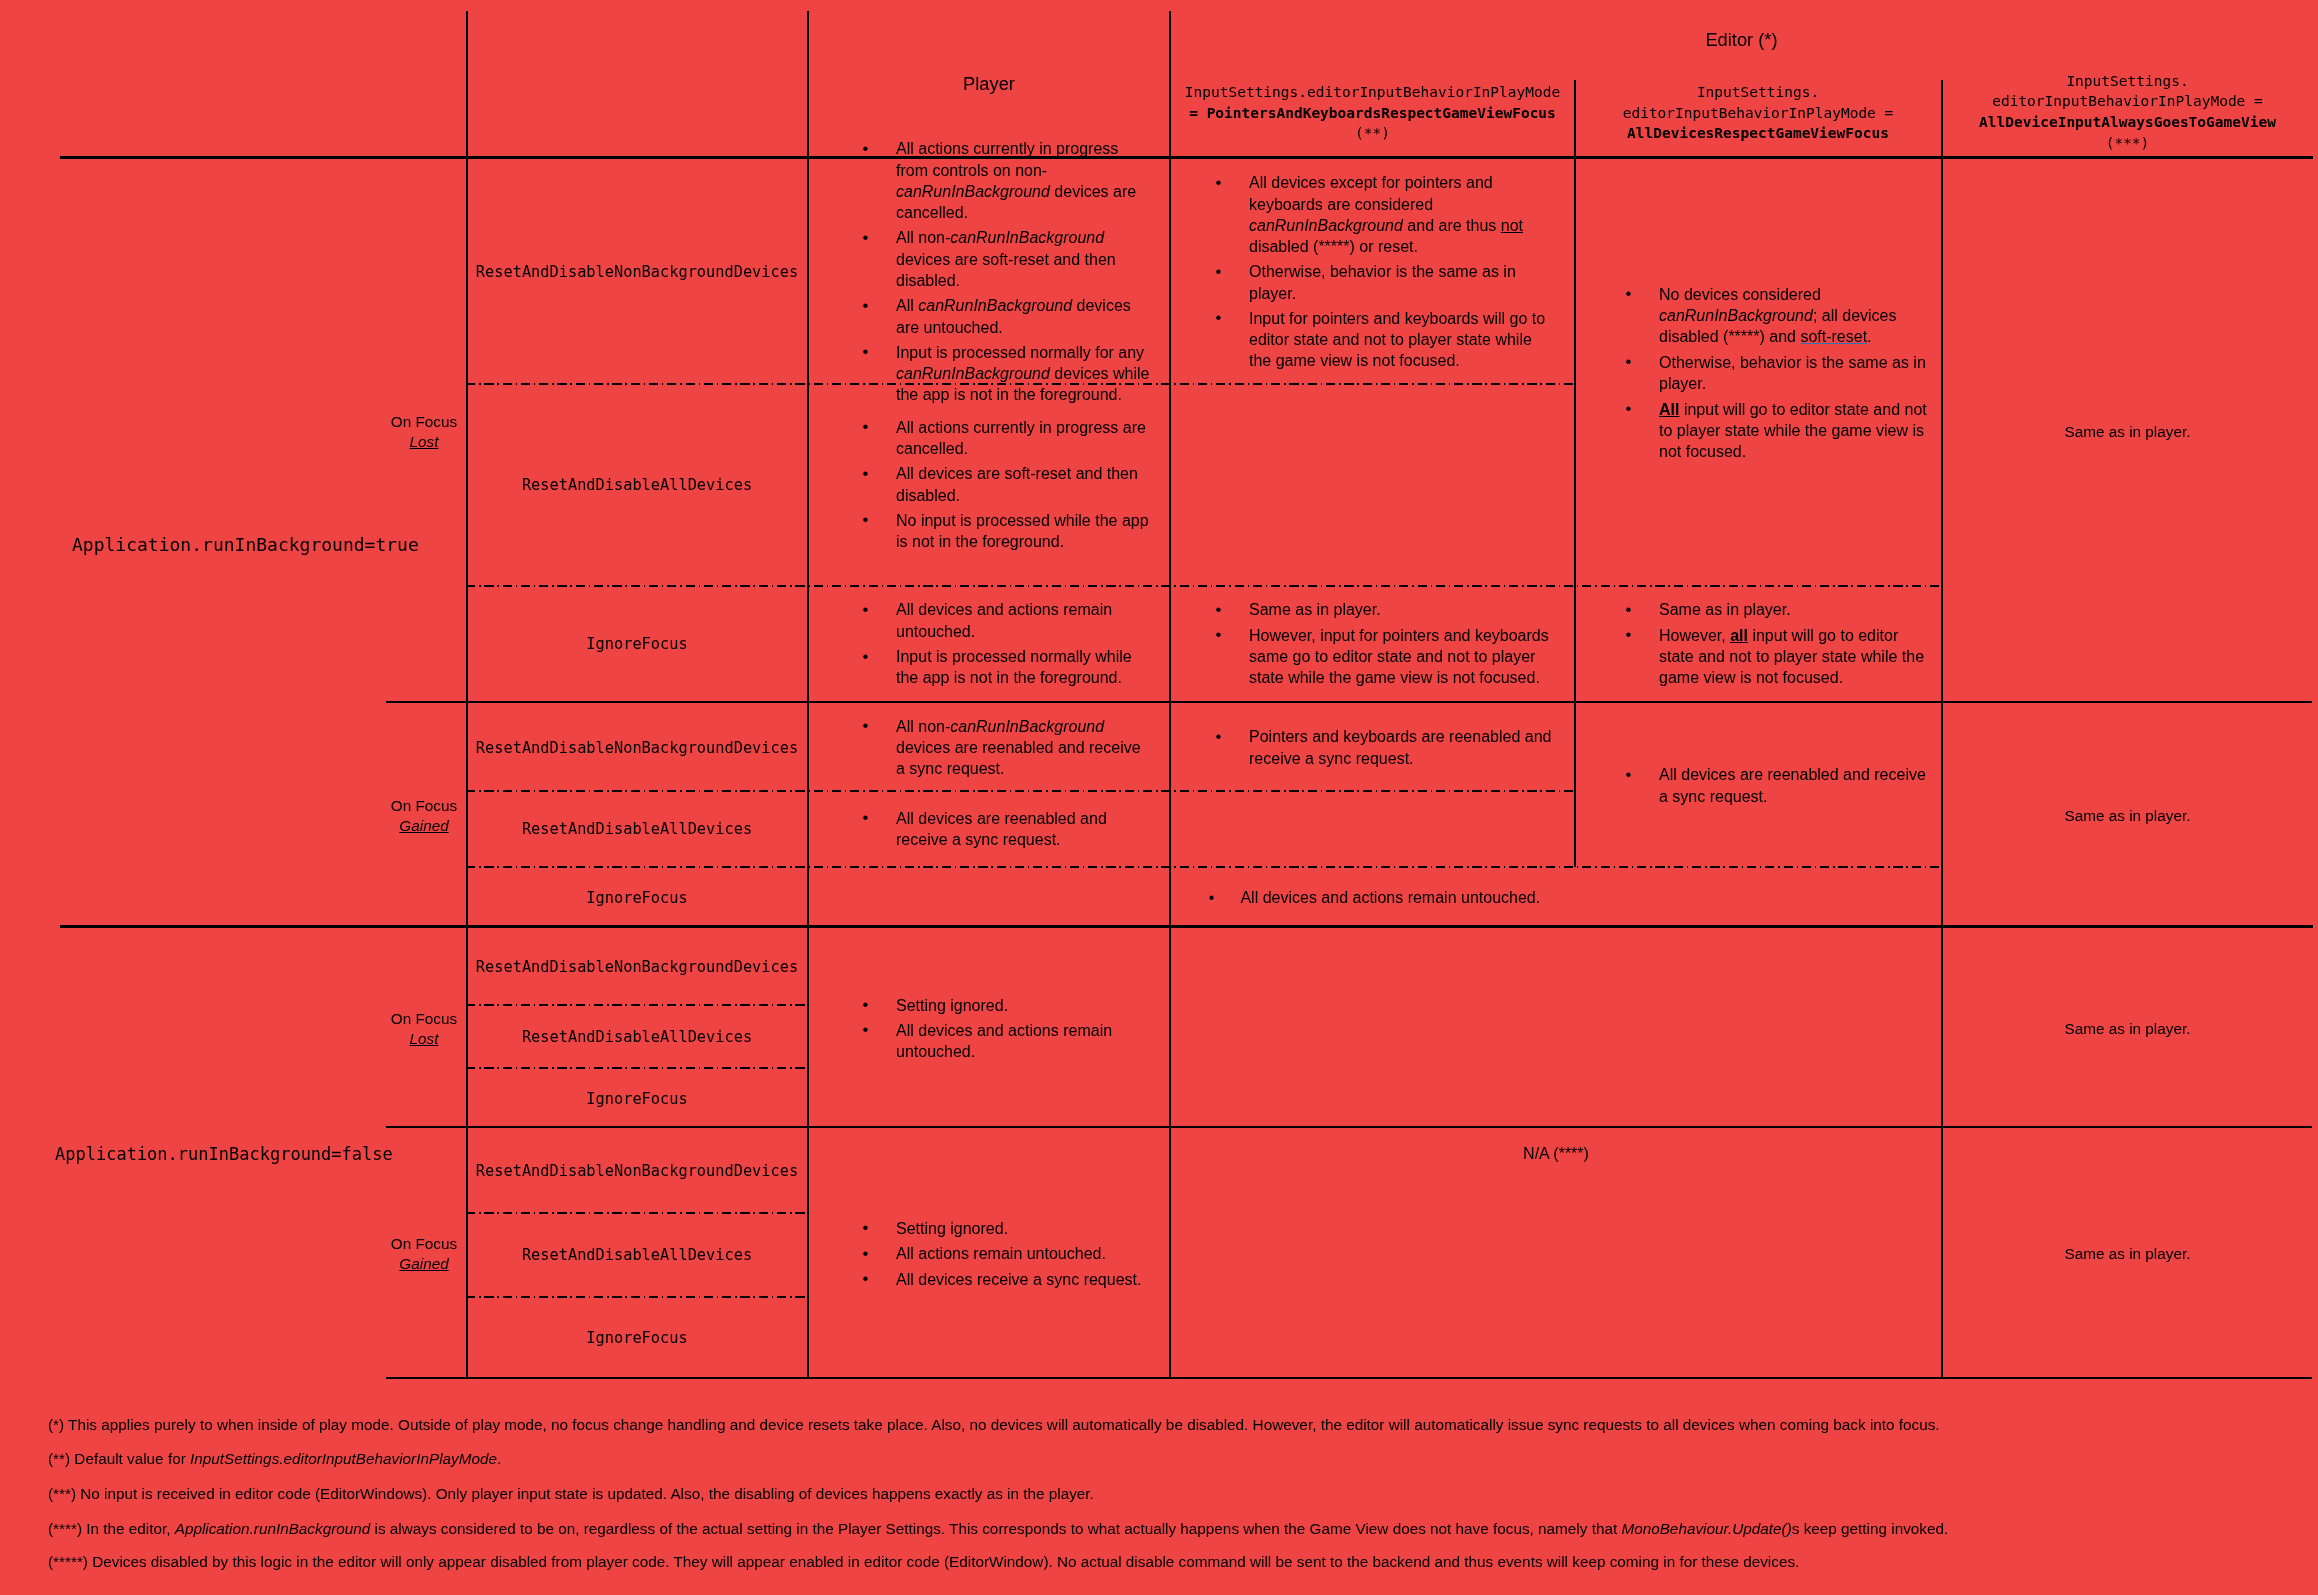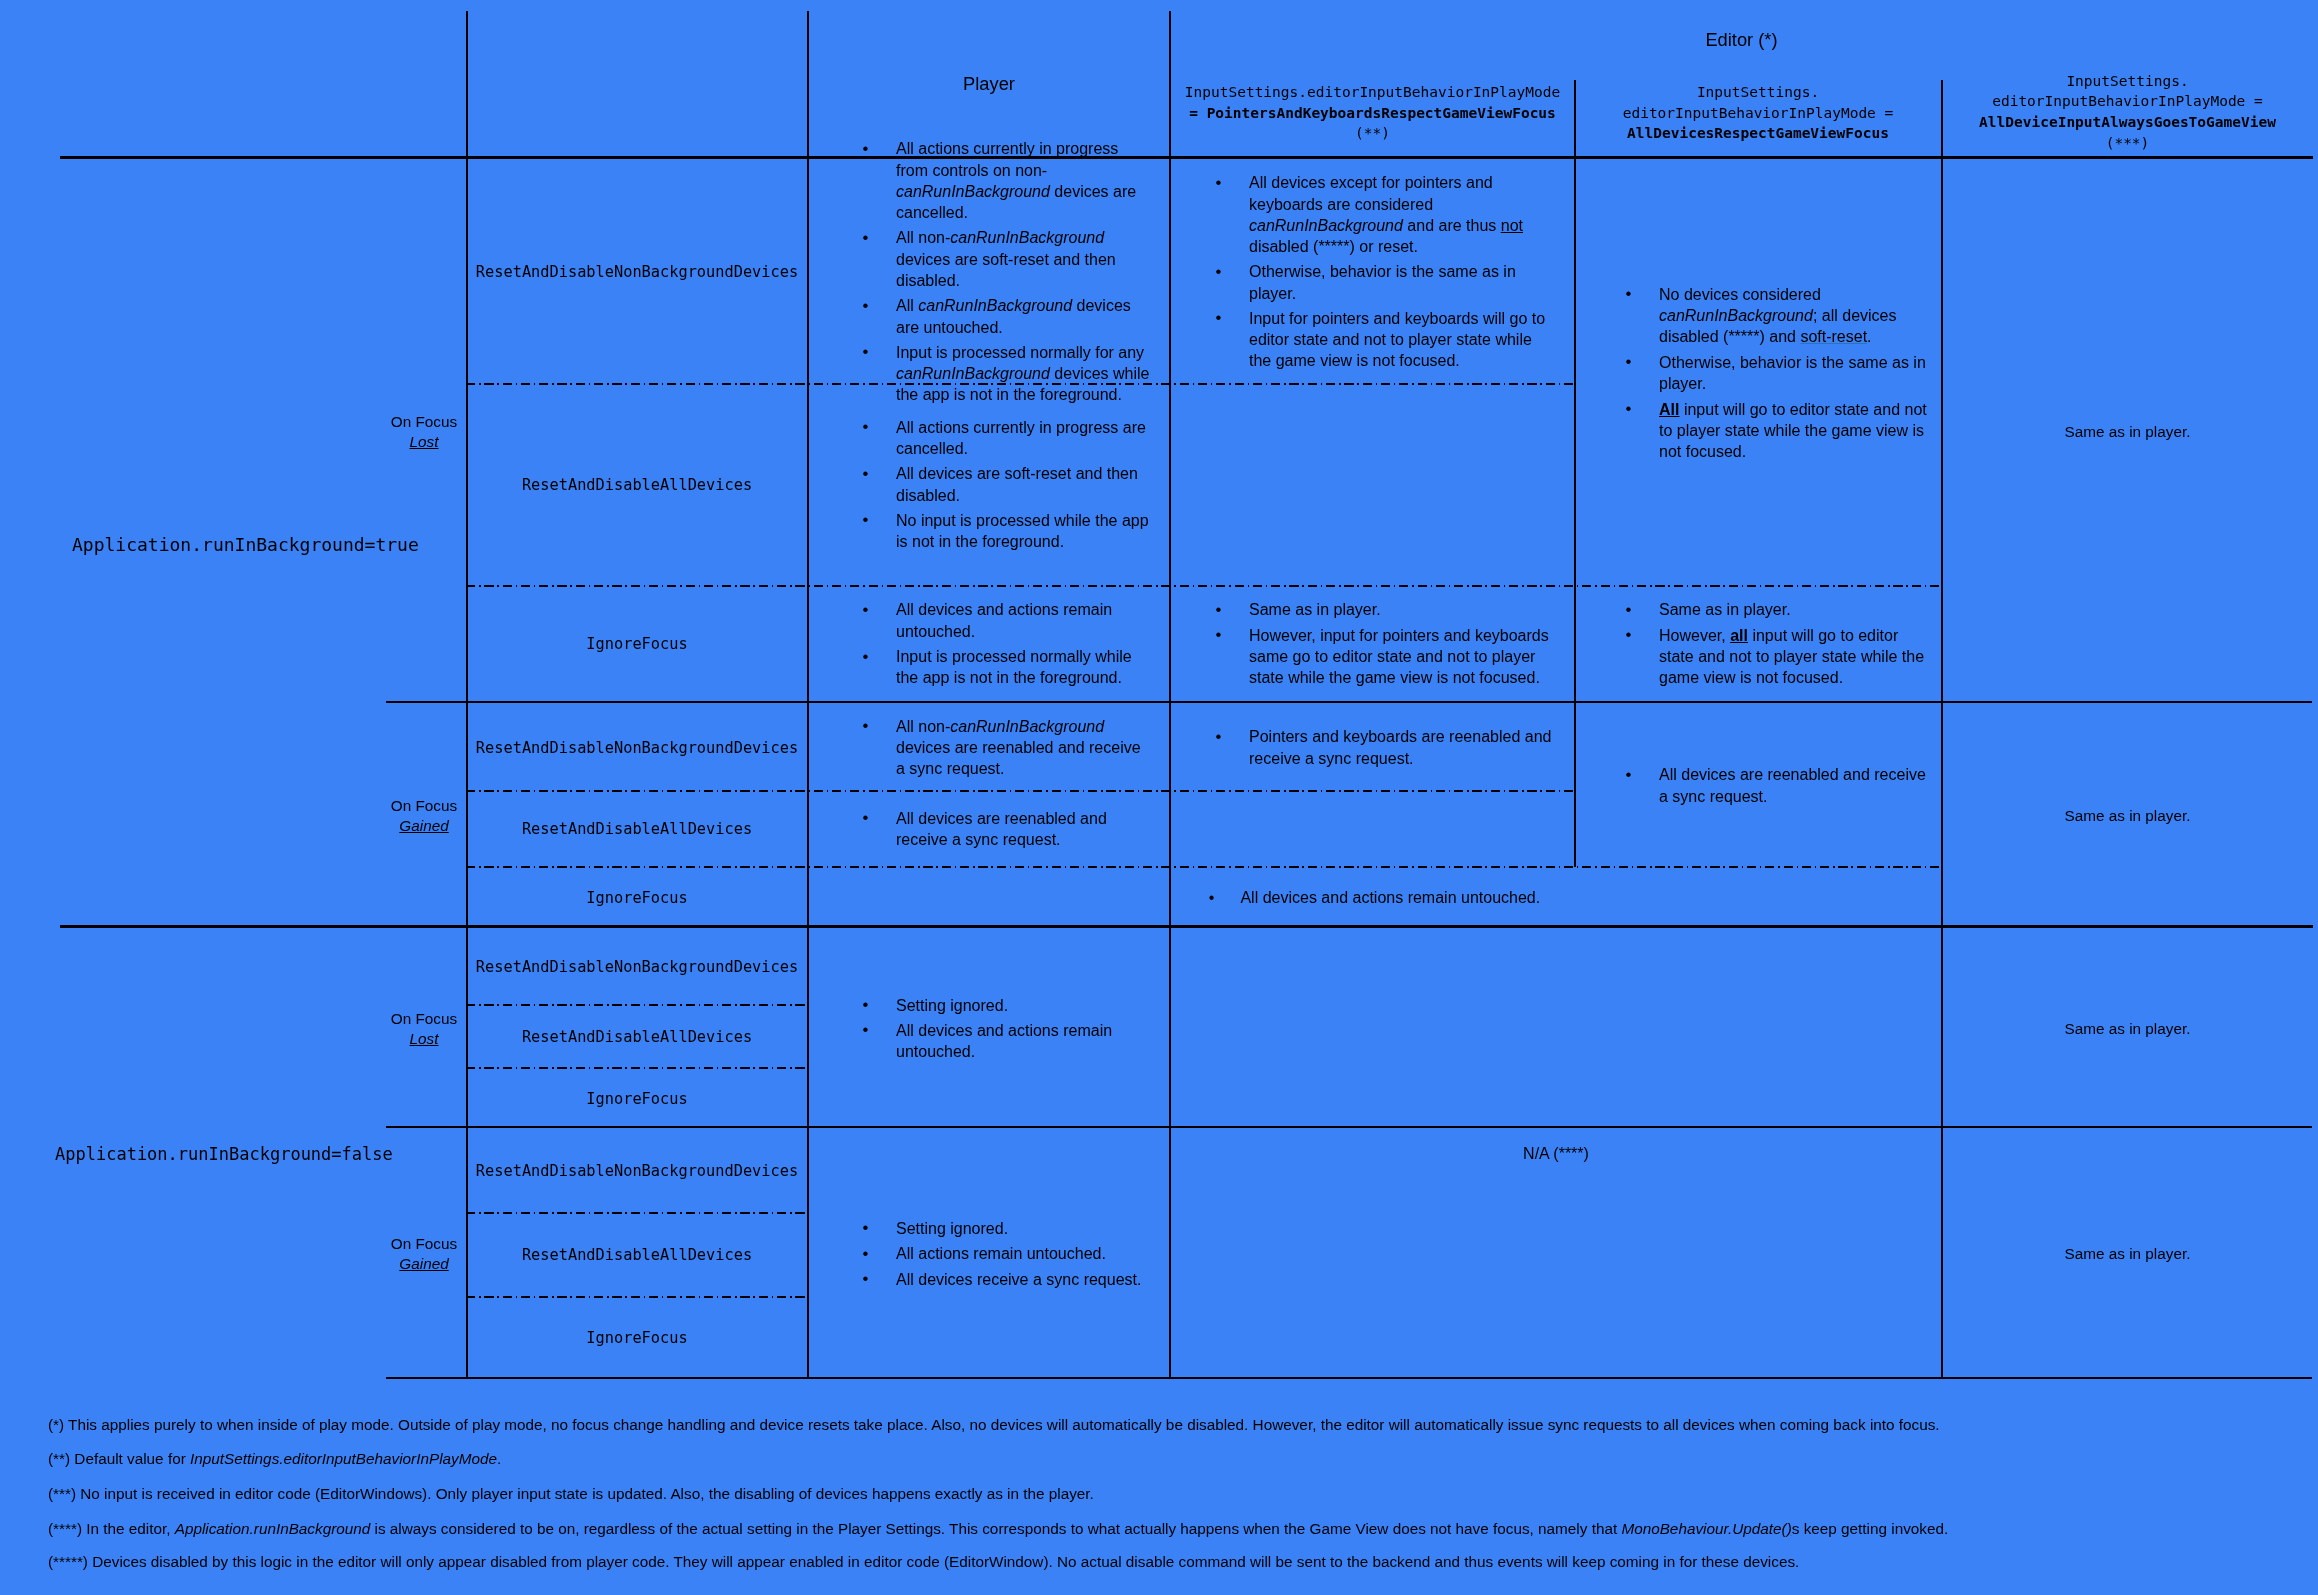--- a/index.html
+++ b/index.html
@@ -1,17 +1,17 @@
 <!DOCTYPE html>
 <html style="font-size:12.2px"><head>
 <meta charset="utf-8">
 <style>
   html,body{margin:0;padding:0;background:#ffffff;}
   #page{
-    position:relative;width:2319px;height:1596px;background:#3b82f6;overflow:hidden;
+    position:relative;width:2319px;height:1596px;background:#ef4444;overflow:hidden;
     font-family:"Liberation Sans",sans-serif;color:#000;
   }
   .mono{font-family:"DejaVu Sans Mono",monospace;}
   .cell{position:absolute;display:flex;flex-direction:column;justify-content:center;box-sizing:border-box;}
   .center{align-items:center;text-align:center;}
   .hline,.vline{position:absolute;background:#000;}
   .dline{position:absolute;height:1.5px;
     background:repeating-linear-gradient(to right,#000 0 9.2px,transparent 9.2px 13px,#000 13px 14.5px,transparent 14.5px 18.3px);}
   ul.blist{list-style:none;margin:0;padding:0;font-size:16px;line-height:1.32;}
   ul.blist li{position:relative;padding-left:35px;margin:0 0 4.6px 0;}

